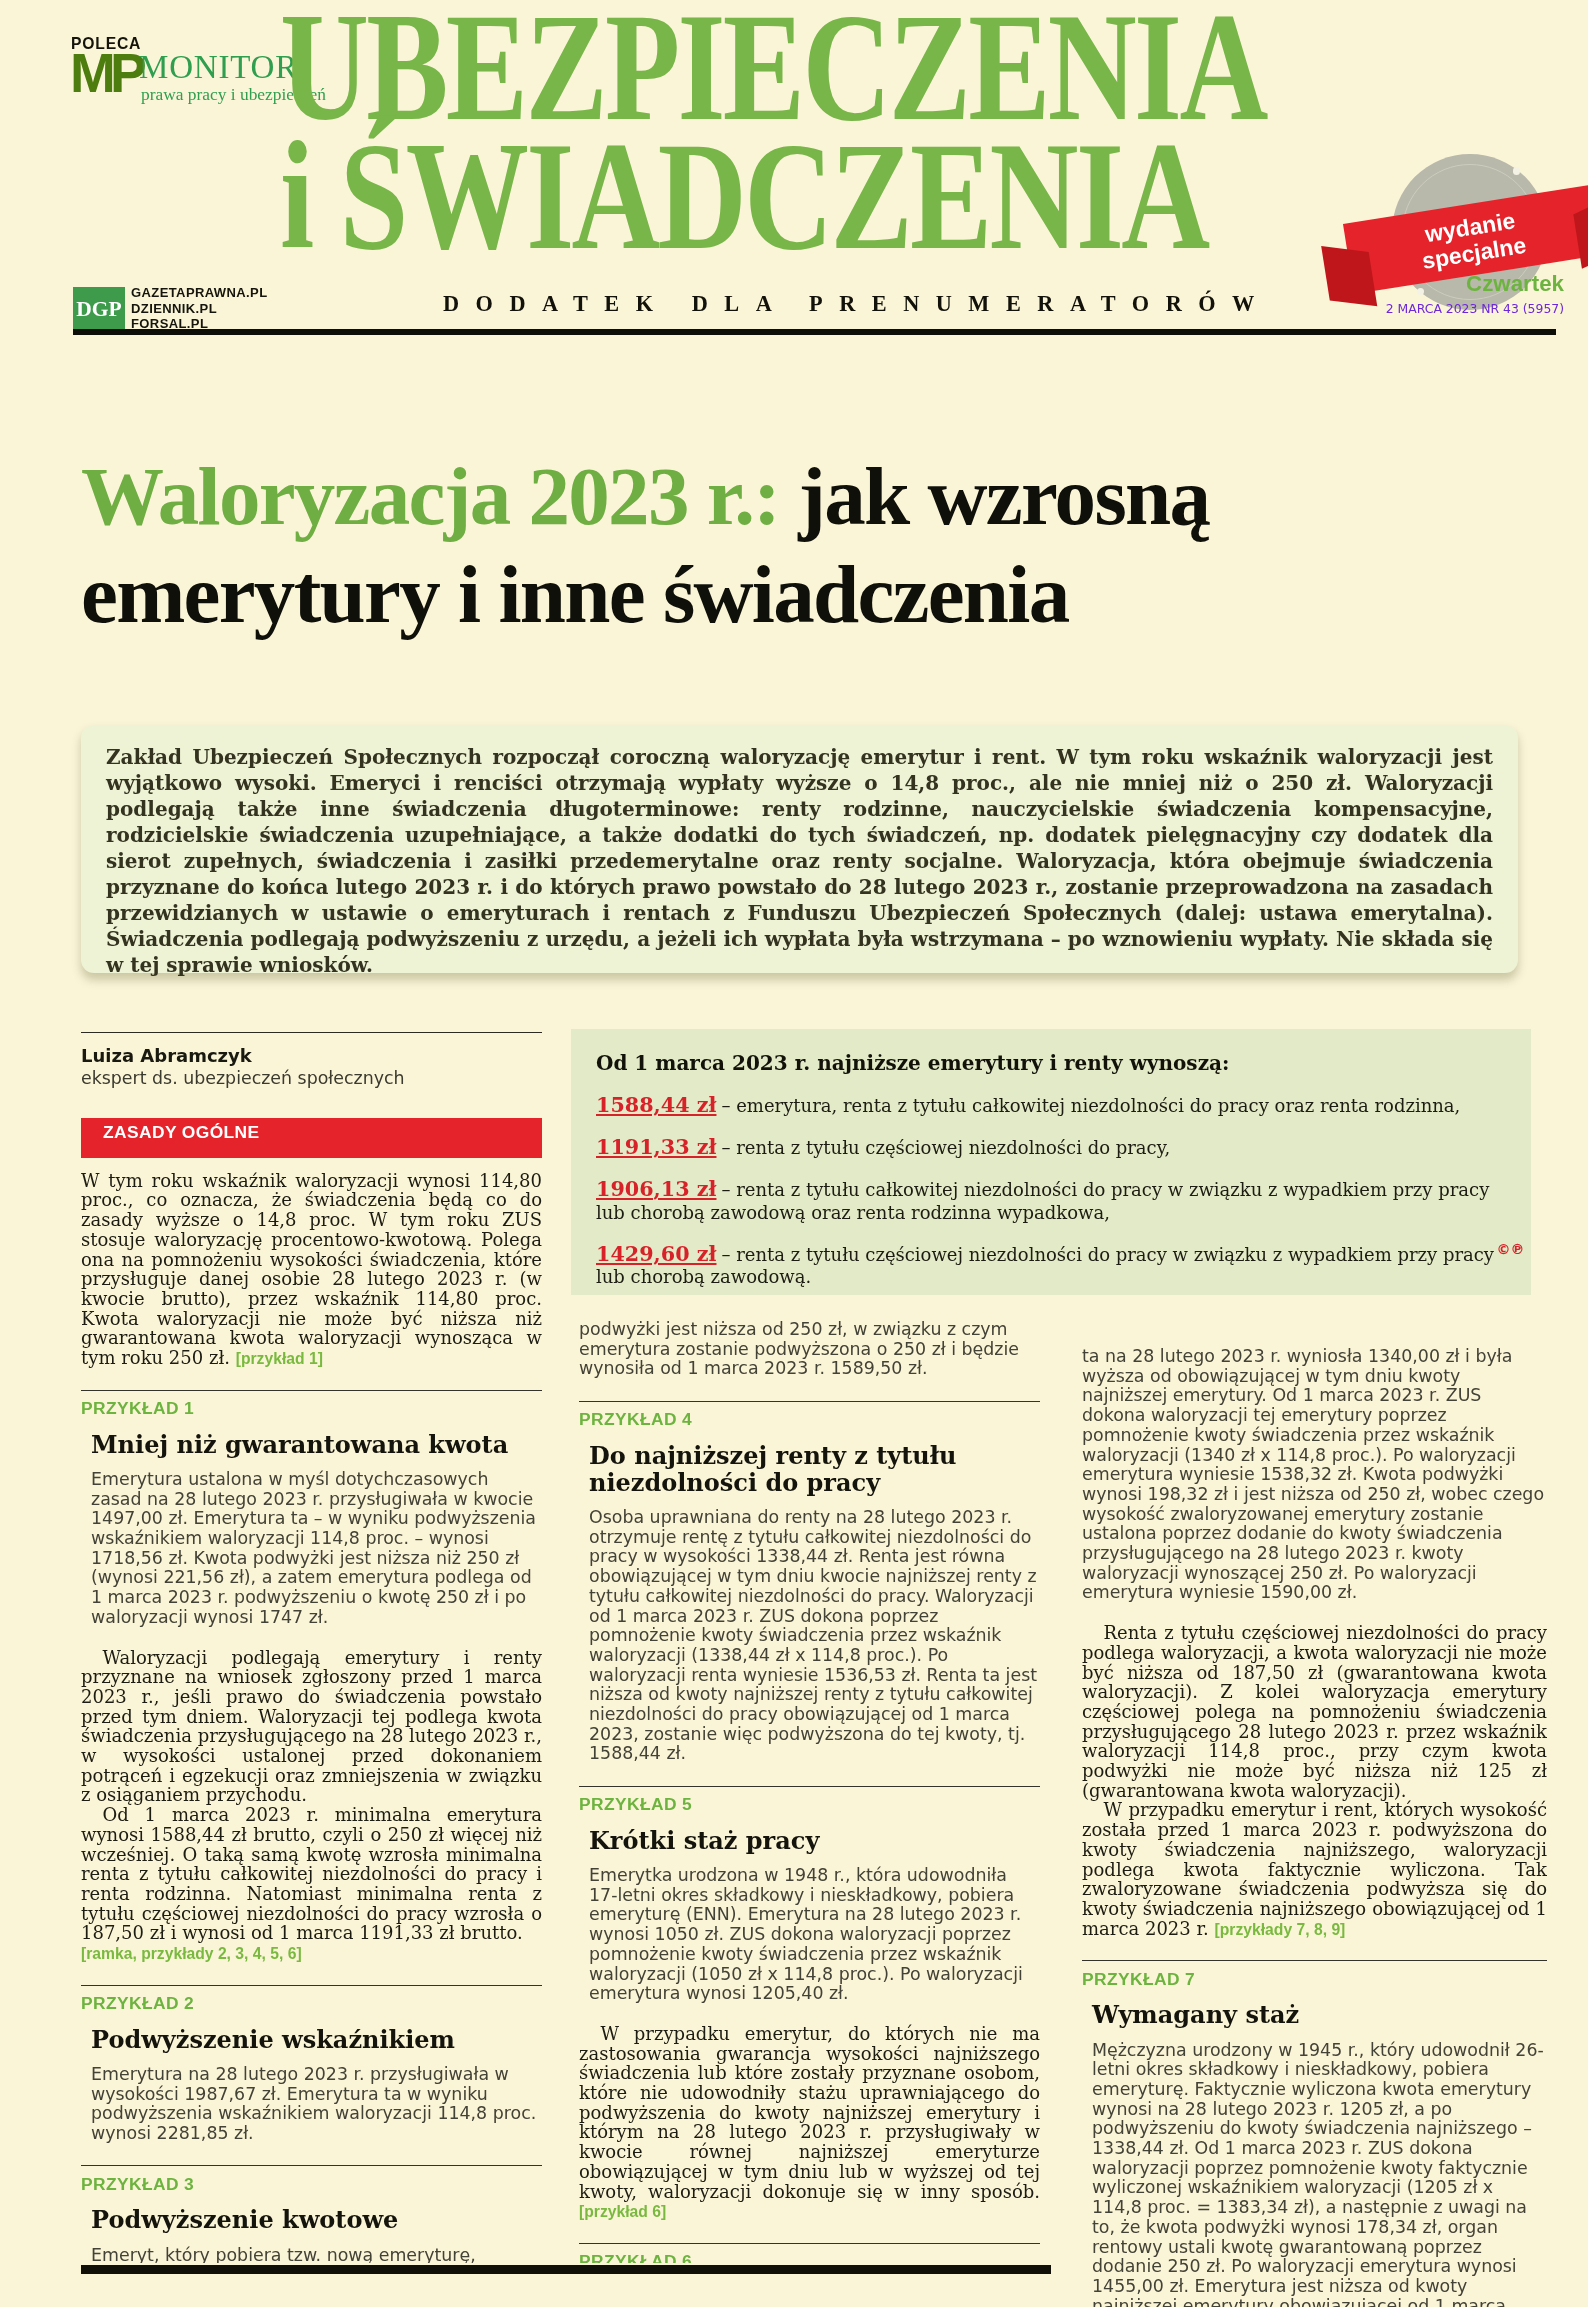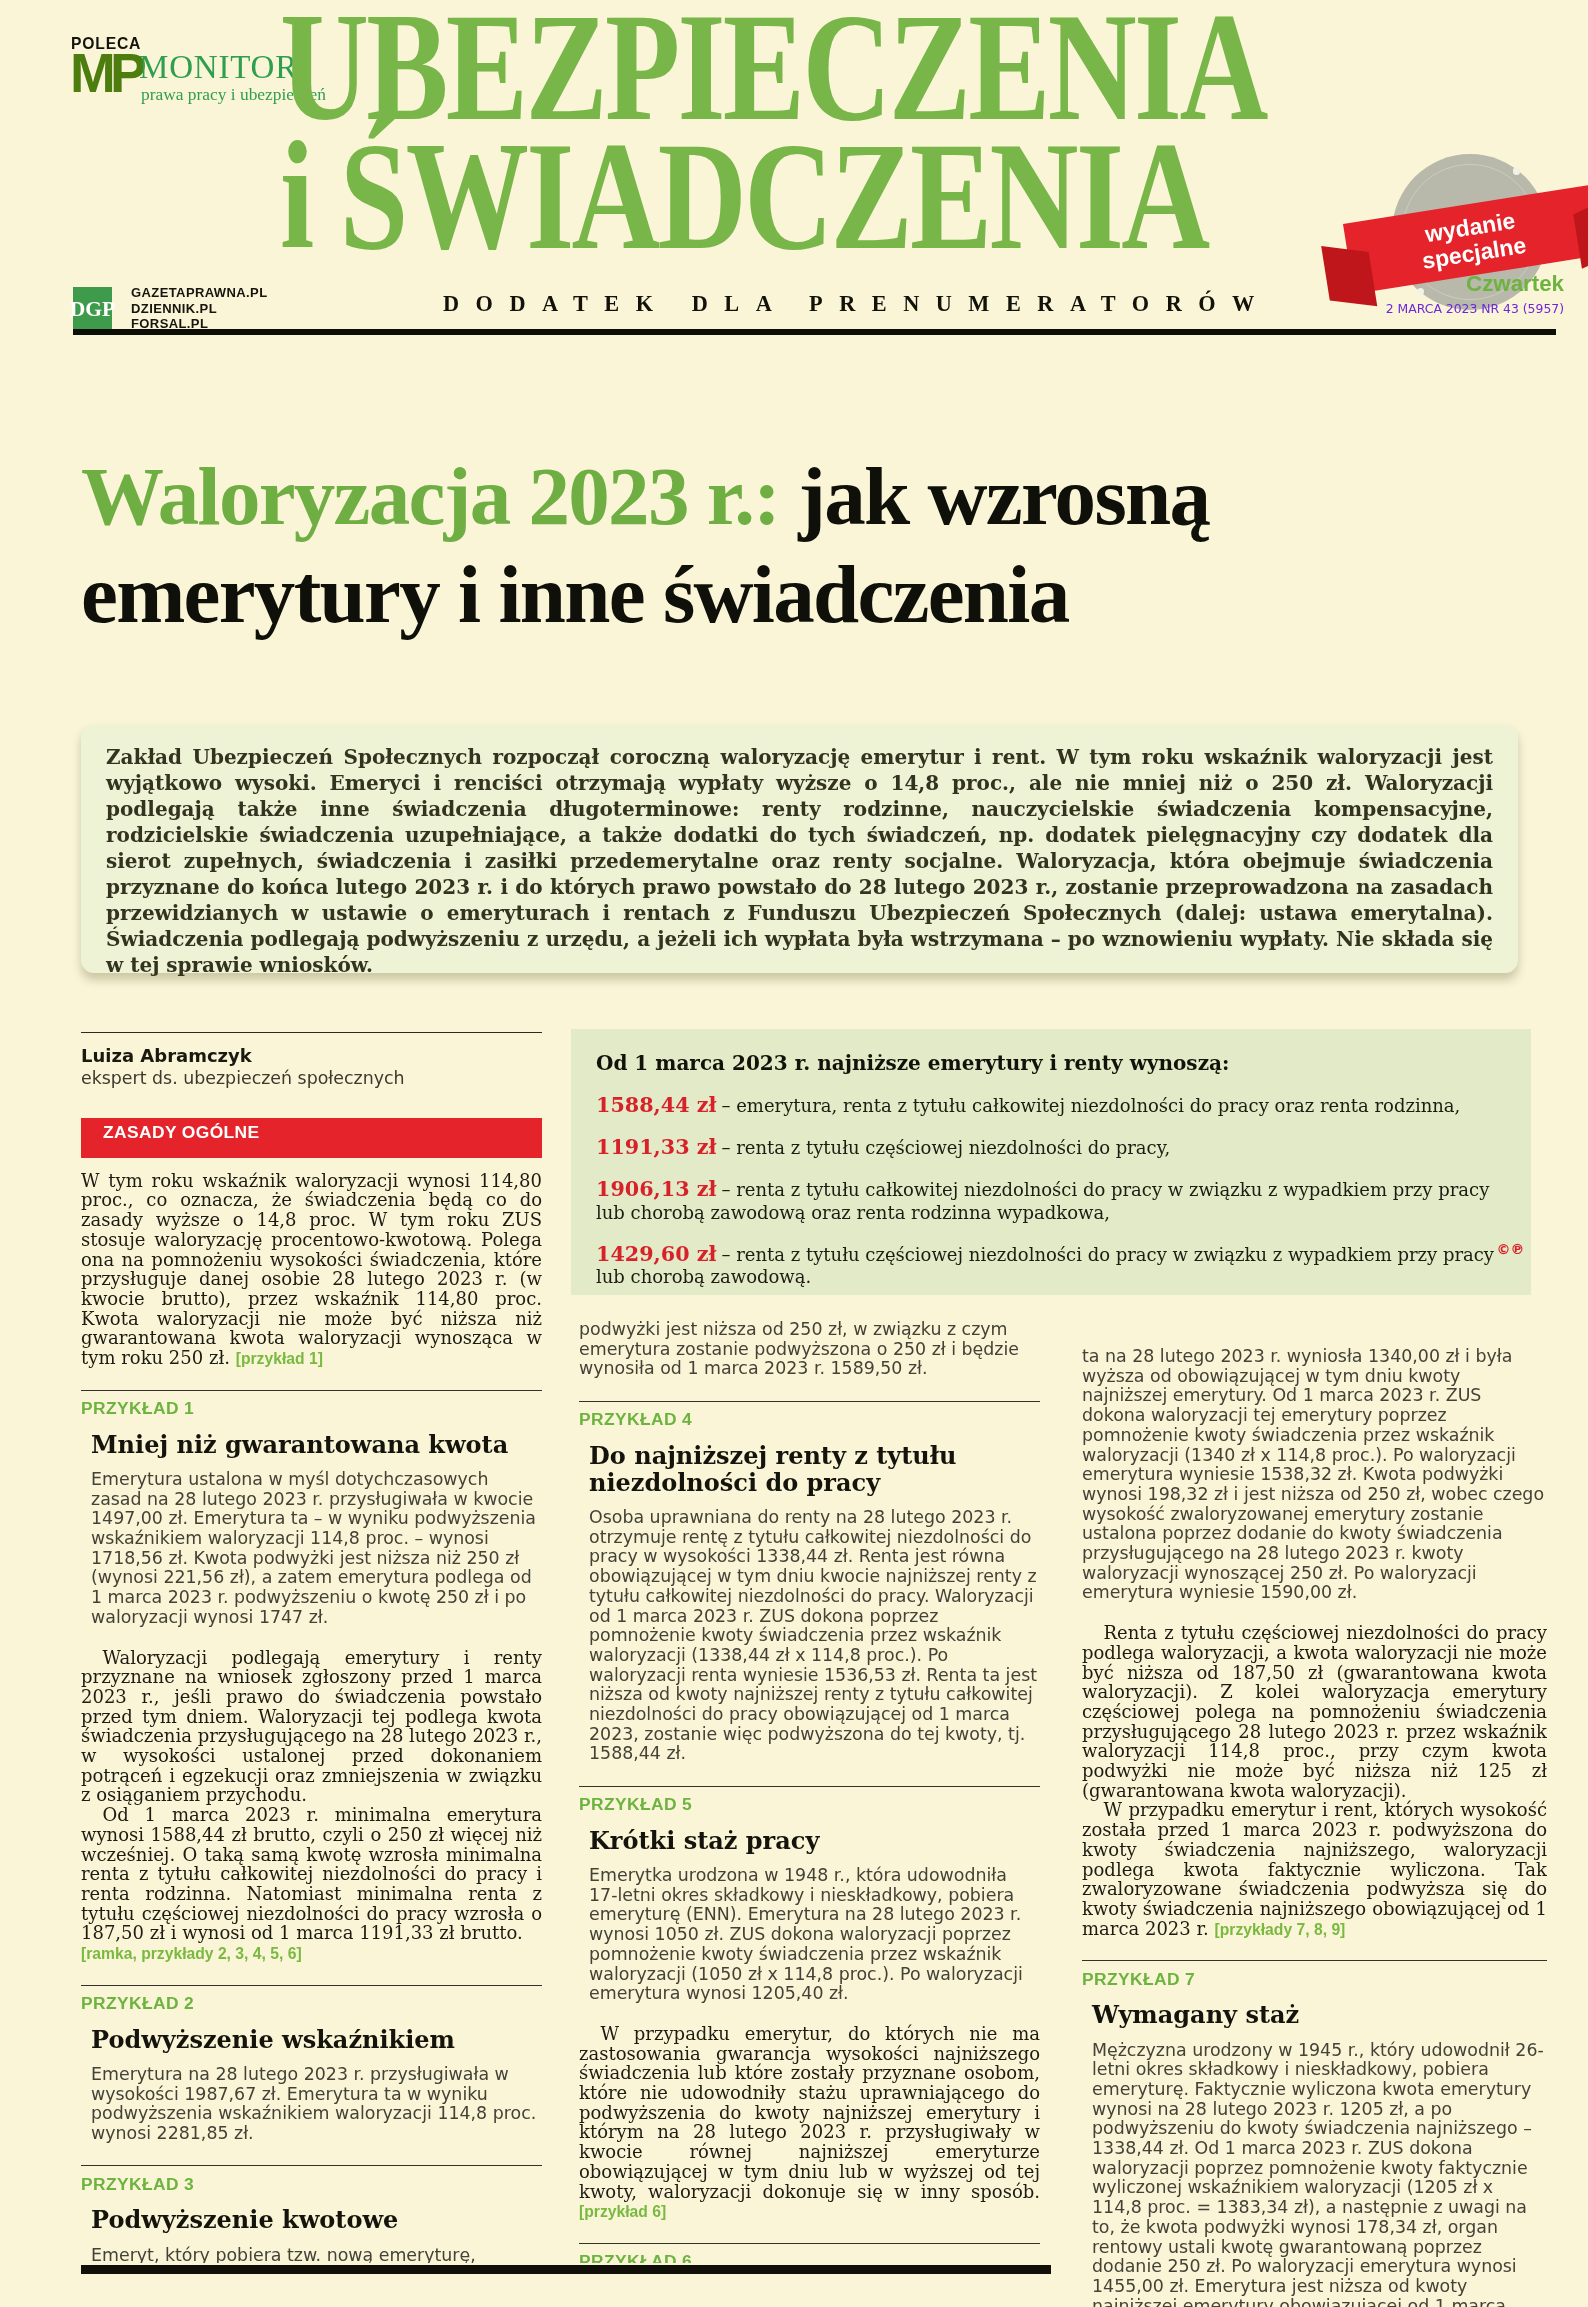--- a/index.html
+++ b/index.html
@@ -14,21 +14,21 @@
            color:#2f9e4e;letter-spacing:0.8px;}
   .monitor-tag{position:absolute;left:141px;top:84px;font:400 17.4px "Liberation Serif",serif;
            color:#2f9e4e;}
   .mast-line{position:absolute;left:280px;font:700 154px/154px "Liberation Serif",serif;
              color:#78b649;letter-spacing:-3.3px;white-space:nowrap;
              transform:scaleX(.8);transform-origin:left top;}
   .mast1{top:-10px;}
   .mast2{top:119px;}
   .subtitle{position:absolute;left:443px;top:291px;font:700 22.3px "Liberation Serif",serif;
             letter-spacing:16.5px;color:#12120a;white-space:nowrap;}
-  .dgp-box{position:absolute;left:73px;top:287px;width:39px;height:45px;background:#3f9b4c;
+  .dgp-box{position:absolute;left:73px;top:287px;width:52px;height:45px;background:#3f9b4c;
            display:flex;align-items:center;justify-content:center;
            font:700 21.5px "Liberation Serif",serif;color:#fff;}
   .dgp-sites{position:absolute;left:131px;top:285px;font:700 13px/15.7px "Liberation Sans",sans-serif;
              color:#15150e;letter-spacing:0.4px;}
   .top-rule{position:absolute;left:73px;top:329px;width:1483px;height:5.8px;background:#0e0e08;}
   
   .badge-circle{position:absolute;left:1392px;top:154px;width:156px;height:156px;border-radius:50%;
                 background:#b8b8ab;}
   .badge-ring{position:absolute;left:10px;top:10px;right:10px;bottom:10px;border-radius:50%;
               border:1.7px solid #ccccbf;}
@@ -51,21 +51,21 @@
   
   .leadbox{position:absolute;left:81px;top:725px;width:1437px;height:248px;box-sizing:border-box;
            background:#eef3d6;border-radius:13.2px;padding:19px 25px;
            box-shadow:0 6.6px 10px rgba(80,80,30,.28);
            font:700 20px/26px "DejaVu Serif",serif;color:#34331f;text-align:justify;}
   
   .infobox{position:absolute;left:571px;top:1029px;width:960px;height:266px;box-sizing:border-box;
            background:#e2eac7;padding:21.5px 25px;}
   .ib-title{font:700 20px/25px "DejaVu Serif",serif;color:#12120b;}
   .ib-item{margin-top:17.4px;font:400 18px/22.3px "DejaVu Serif",serif;color:#1d1c12;}
-  .ib-amount{font:700 20.7px "DejaVu Serif",serif;color:#d7222a;margin-right:5px;}
+  .ib-amount{font:700 20.7px "DejaVu Serif",serif;color:#d7222a;margin-right:5px;text-decoration:underline;}
   .ib-copy{position:absolute;right:6.6px;bottom:38px;font:700 14px "DejaVu Sans",sans-serif;color:#d7222a;}
   
   .col{position:absolute;overflow:hidden;}
   .col1{left:81px;top:1032px;width:461px;height:1231px;}
   .col2{left:579px;top:1320px;width:461px;height:943px;}
   .col3{left:1082px;top:1320px;width:465px;height:987px;margin-top:27px;}
   .author{border-top:1.7px solid #2b2b22;padding-top:10px;}
   .author-name{font:700 18px/25px "DejaVu Sans",sans-serif;color:#191910;}
   .author-role{font:400 17.4px/21.5px "DejaVu Sans",sans-serif;color:#3b3a2f;}
   .banner{margin-top:28px;background:#e5232b;color:#fff;font:700 17.4px/28px "Liberation Sans",sans-serif;

